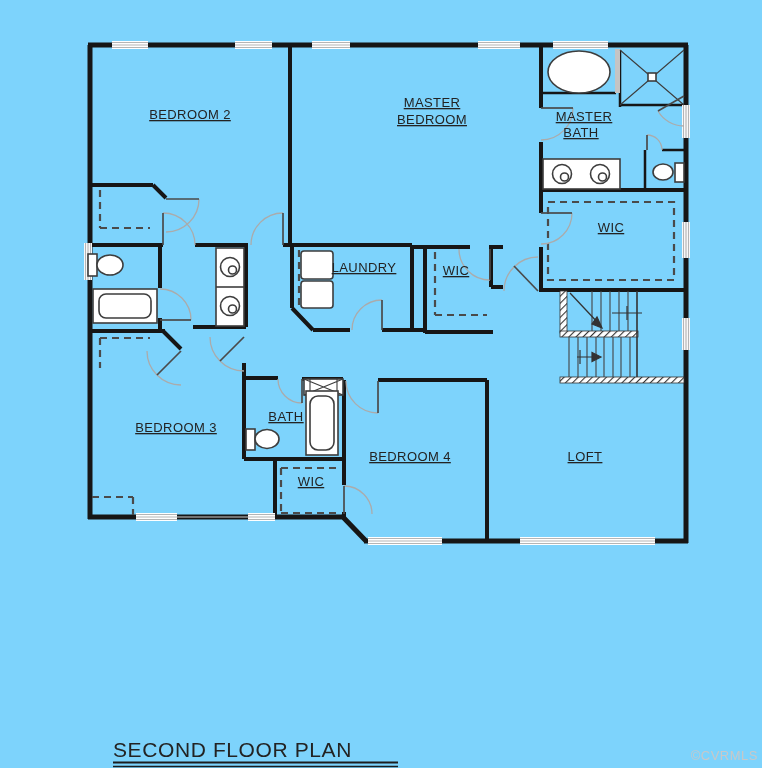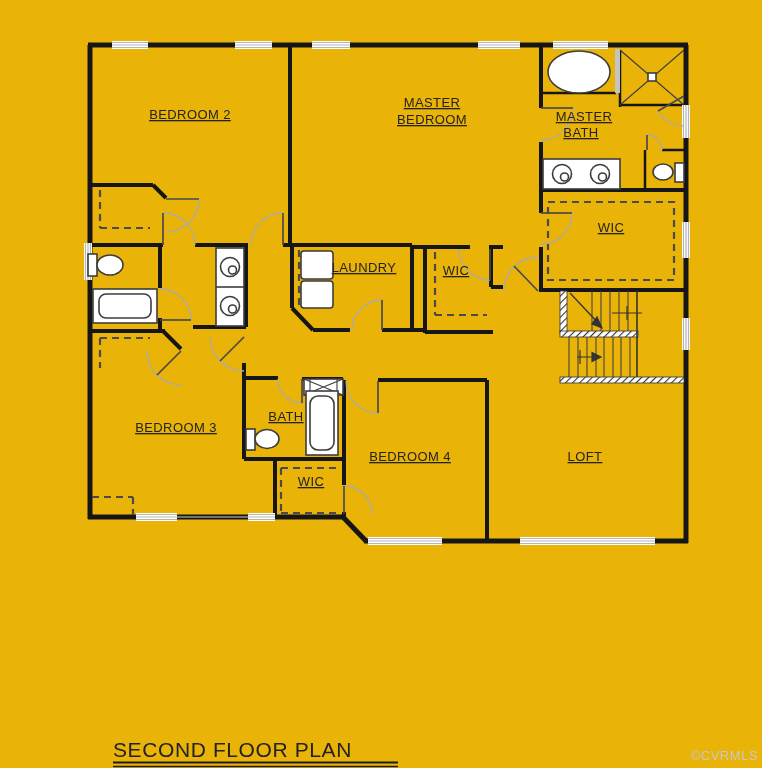--- a/index.html
+++ b/index.html
@@ -1,16 +1,16 @@
 <!DOCTYPE html>
 <html><head>
 <meta charset="utf-8">
 <style>
   html,body{margin:0;padding:0;background:#ffffff;}
-  .page{position:relative;width:762px;height:768px;background:#eab308;overflow:hidden;
+  .page{position:relative;width:762px;height:768px;background:#7dd3fc;overflow:hidden;
         font-family:"Liberation Sans", sans-serif;}
   svg{display:block;}
   .room-label{font-family:"Liberation Sans", sans-serif;font-size:13px;letter-spacing:.4px;
               text-anchor:middle;text-decoration:underline;}
   .plan-title{font-family:"Liberation Sans", sans-serif;font-size:21px;letter-spacing:.6px;}
   .watermark{font-family:"Liberation Sans", sans-serif;font-size:13px;text-anchor:end;letter-spacing:.5px;}
   .wall{fill:none;stroke-linecap:butt;}
   .thin{fill:none;}
   .dashline{fill:none;stroke-dasharray:7 5;}
 </style>

